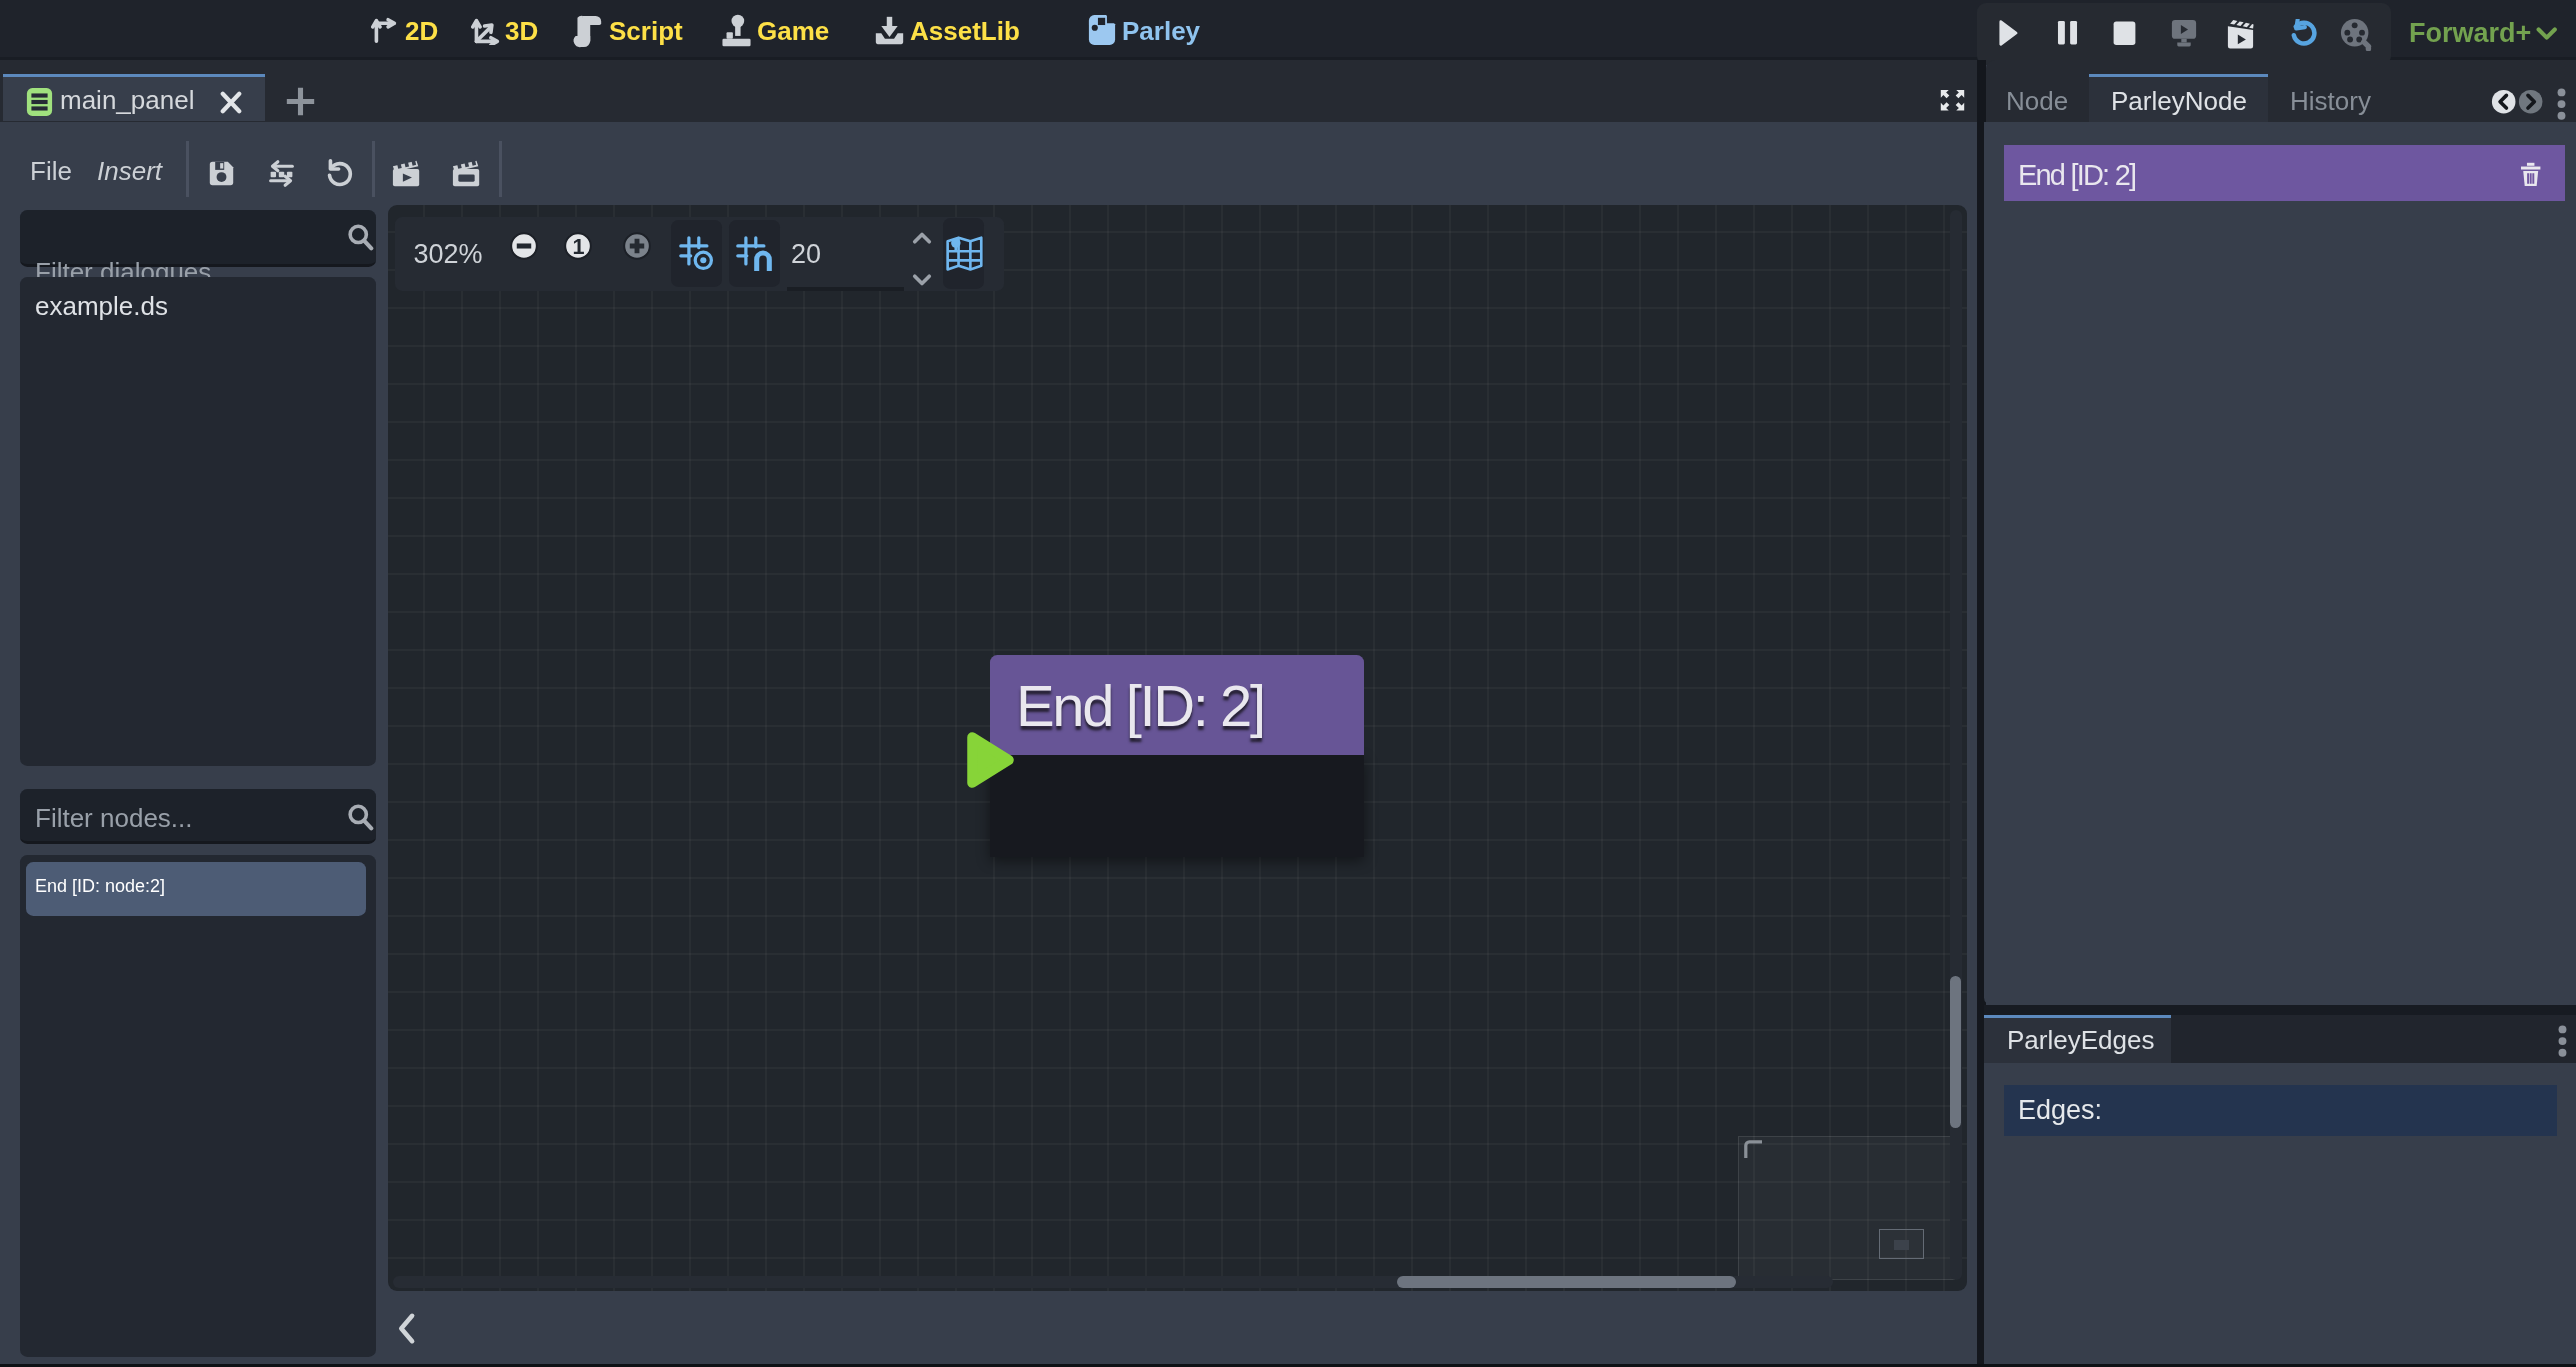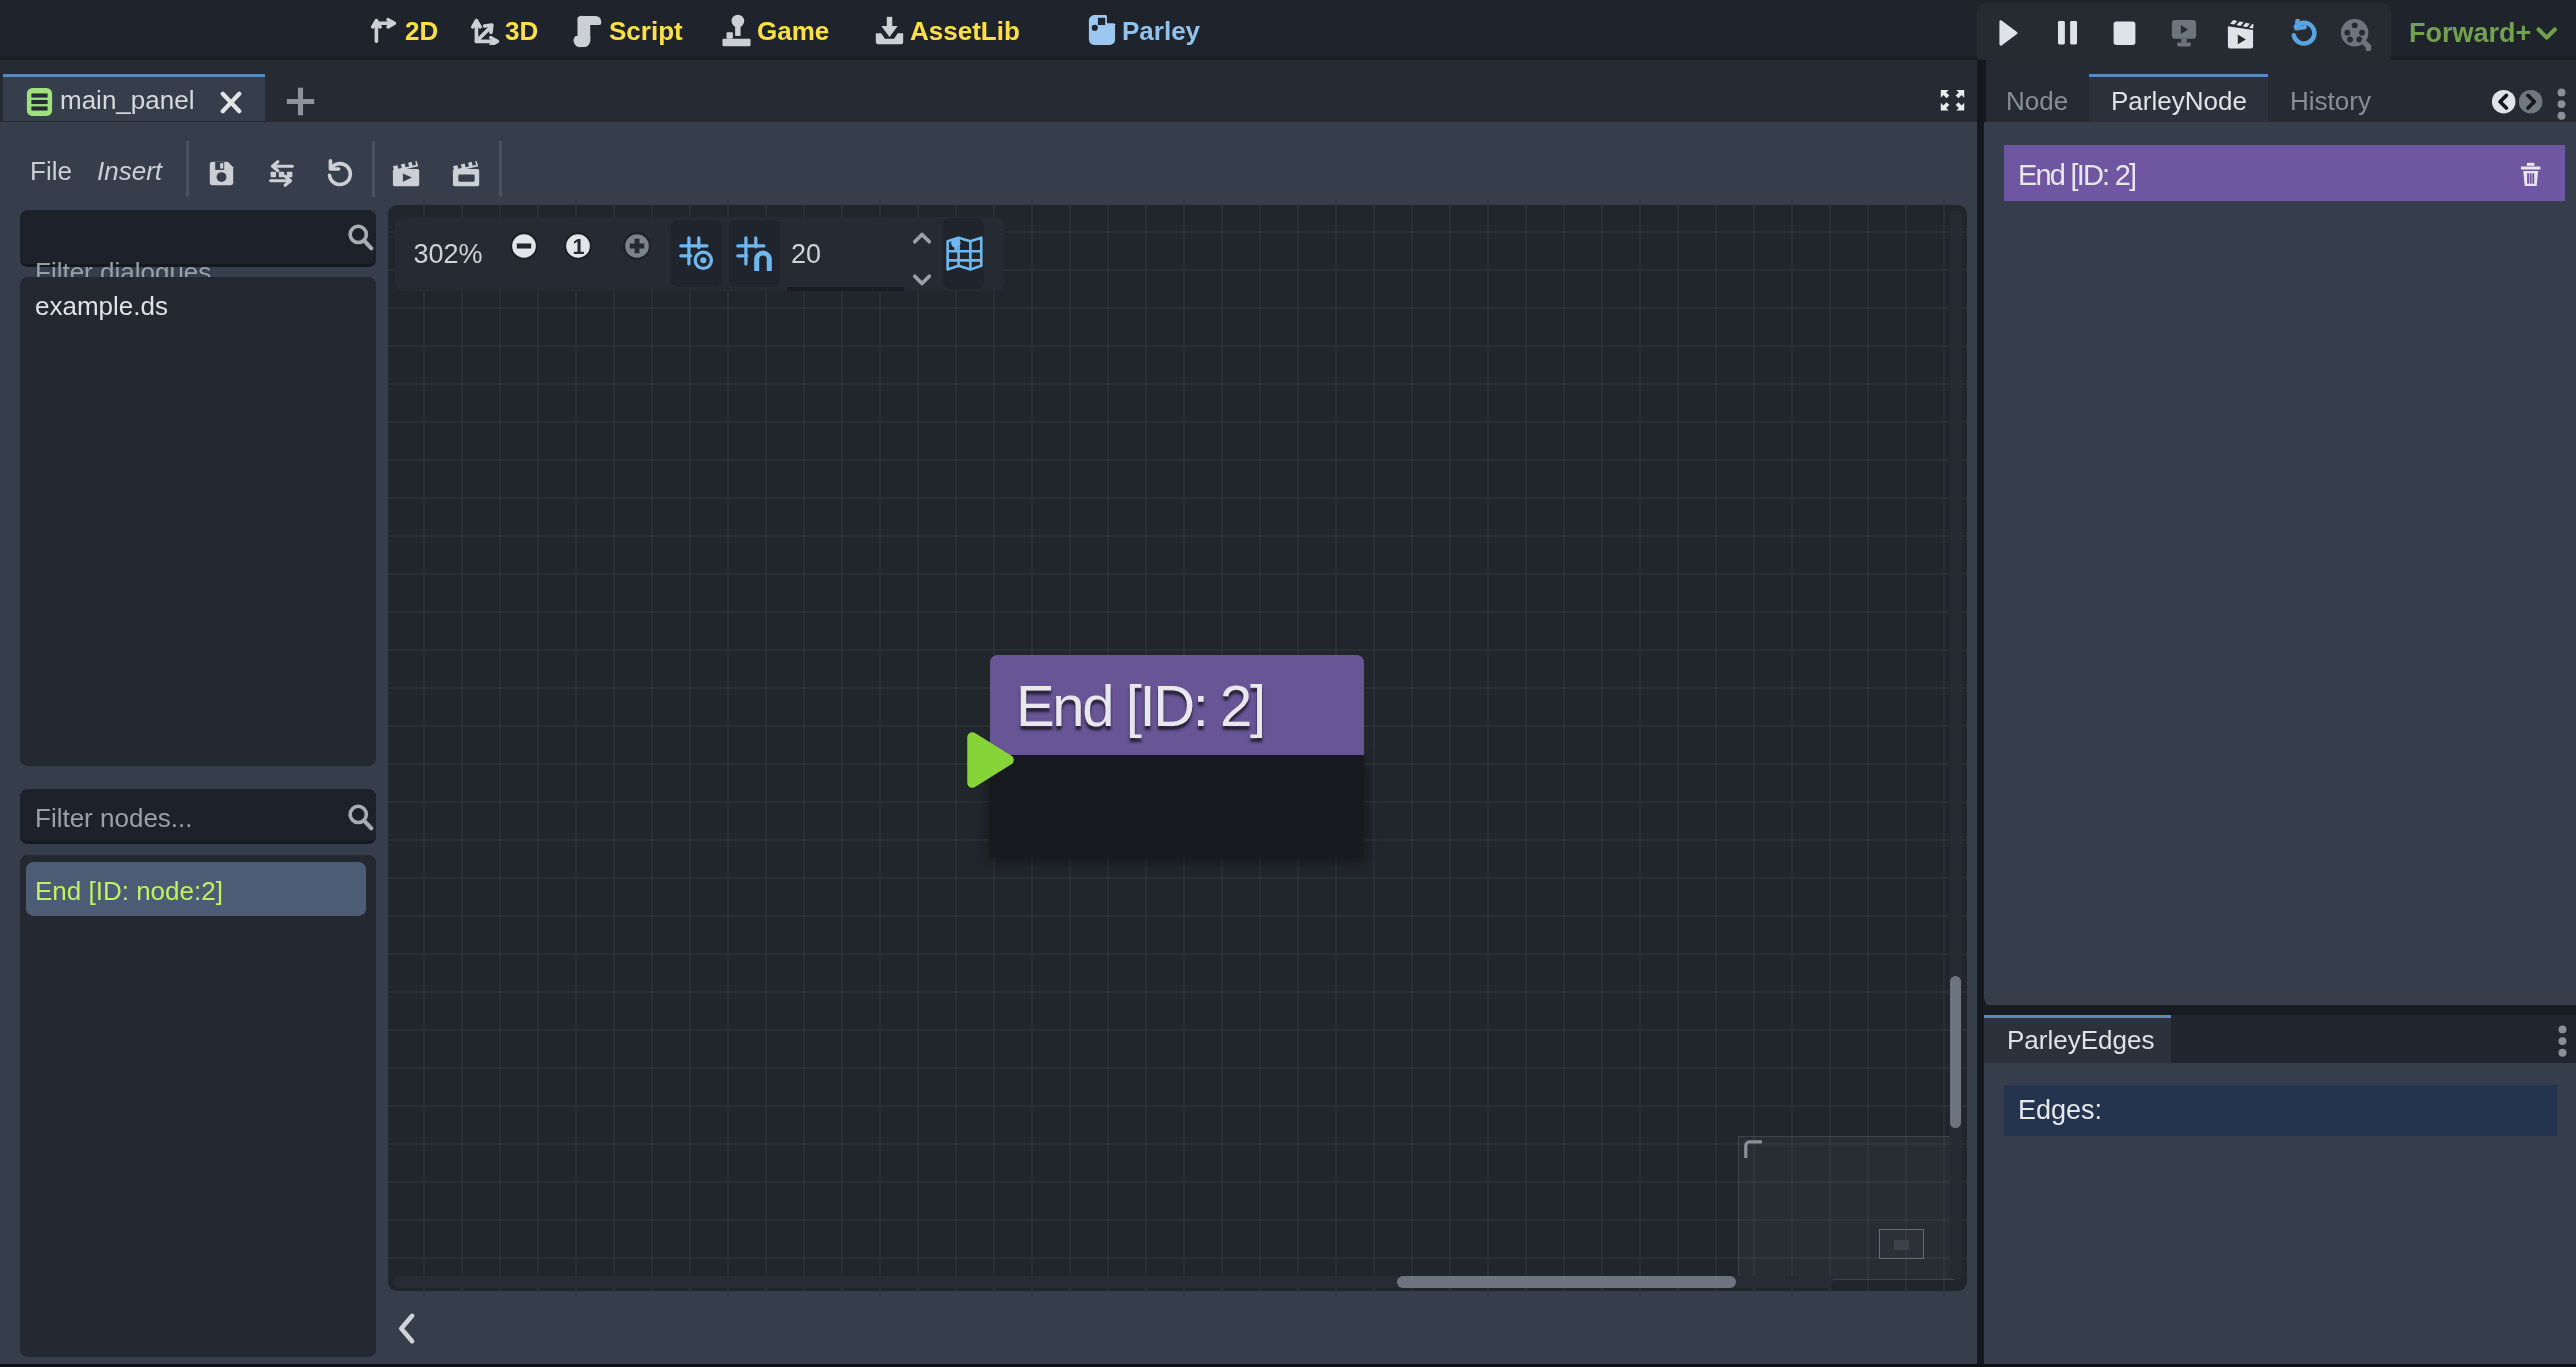--- a/index.html
+++ b/index.html
@@ -238,21 +238,21 @@
 
   <div class="abs" style="left:20px;top:789px;width:356px;height:55px;background:#1d222a;border-radius:7.3px;border-bottom:3.6px solid #15181e;"></div>
   <div class="abs" style="left:35px;top:803px;font-size:26px;color:#99a0a9;">Filter nodes...</div>
   <svg class="abs" style="left:347px;top:803px" width="27" height="30" viewBox="0 0 30 33">
       <circle cx="12.5" cy="12.5" r="9" stroke="#a8adb4" stroke-width="4" fill="none"></circle>
       <path d="M19.5 20 L27 28" stroke="#a8adb4" stroke-width="4.6" stroke-linecap="round"></path>
     </svg>
 
   <div class="abs" style="left:20px;top:855px;width:356px;height:502px;background:#232831;border-radius:7.3px;"></div>
   <div class="abs" style="left:26px;top:862px;width:340px;height:54px;background:#4d5c75;border-radius:7.3px;"></div>
-  <div class="abs" style="left:35px;top:876px;font-size:26px;color:#bef264;">End [ID: node:2]</div>
+  <div class="abs" style="left:35px;top:876px;font-size:18px;color:#ffffff;">End [ID: node:2]</div>
 
   <div class="abs" id="graph" style="left:388px;top:205px;width:1579px;height:1086px;background:#21262c;border-radius:9px;overflow:hidden;">
     <div class="abs" style="left:0;top:0;width:1579px;height:1086px;
       background-image:linear-gradient(to right, rgba(255,255,255,0.035) 1.8px, transparent 1.8px),
                        linear-gradient(to bottom, rgba(255,255,255,0.035) 1.8px, transparent 1.8px);
       background-size:38px 38px; background-position:35px 26px;"></div>
 
     <div class="abs" style="left:7.3px;top:11.8px;width:609px;height:74px;background:#262b33;border-radius:7.3px;"></div>
     <div class="abs" style="left:25.4px;top:34px;font-size:27px;color:#cfd3d8;">302%</div>
     <svg class="abs" style="left:122px;top:27px" width="28" height="28" viewBox="0 0 31 31">

